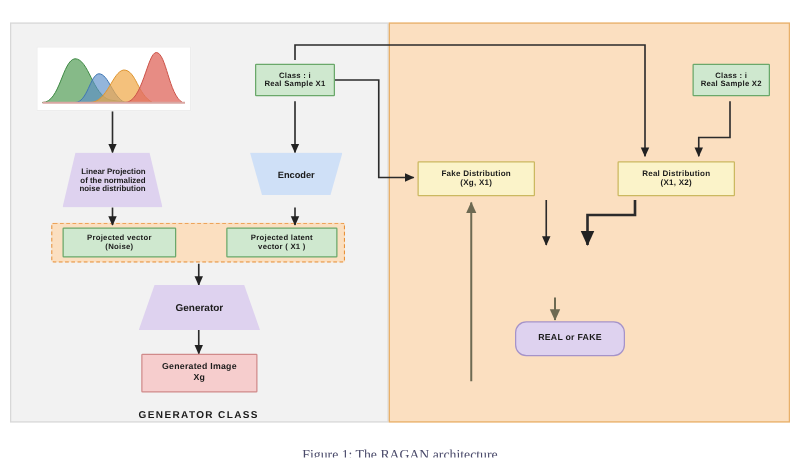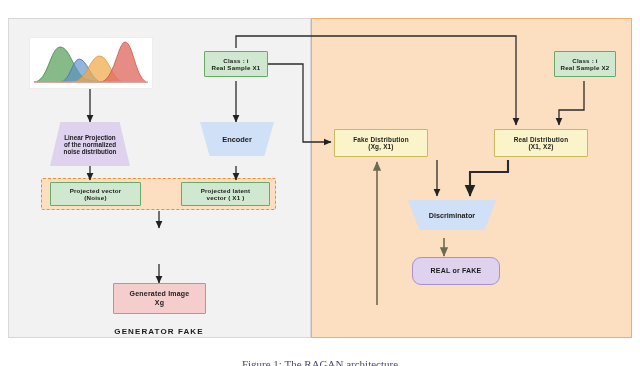--- a/index.html
+++ b/index.html
@@ -15,21 +15,21 @@
   .node{position:absolute;box-sizing:border-box;display:flex;align-items:center;justify-content:center;
         text-align:center;font-weight:bold;letter-spacing:.2px;color:#1b1b1b;line-height:1.15;}
 
   .rect{border:1.3px solid #777;border-radius:1px;}
   .green{background:#cfe8cf;border-color:#6aa86a;}
   .yellow{background:#fbf3c9;border-color:#cbb860;}
   .pink{background:#f6cdcd;border-color:#d08a8a;}
   .lilac{background:#ded2ef;border-color:#a593c9;}
   .rounded{border-radius:9px;}
 
-  .trap{position:absolute;display:flex;align-items:center;justify-content:center;text-align:center;
+  .trap{position:absolute;display:flex;align-items:center;justify-content:center;text-align:right;
         font-weight:bold;color:#1b1b1b;}
   .trap .shape{position:absolute;left:0;top:0;width:100%;height:100%;
         clip-path:polygon(13% 0,87% 0,100% 100%,0% 100%);}
   .trap.down .shape{clip-path:polygon(0 0,100% 0,87% 100%,13% 100%);}
   .trap .txt{position:relative;z-index:2;padding:0 6px;}
   .sh-purple{background:#ded2ef;outline:0;}
   .sh-blue{background:#cfe0f7;}
 
   .dashedbox{position:absolute;box-sizing:border-box;background:#fbdfc0;
      border:1.6px dashed #e8913a;border-radius:2px;}
@@ -127,29 +127,33 @@
     </div>
   </div>
 
   <div class="node rect green" style="left:181px;top:182px;width:89px;height:24px;font-size:6.2px;">
     <div>
       <div>Projected latent</div>
       <div>vector ( X1 )</div>
     </div>
   </div>
 
+  <div class="trap" style="left:111px;top:228px;width:97px;height:36px;font-size:8px;">
+    <div class="shape sh-purple"></div>
+    <div class="txt">Generator</div>
+  </div>
 
   <div class="node rect pink" style="left:113px;top:283px;width:93px;height:31px;font-size:7px;">
     <div>
       <div>Generated  Image</div>
       <div>Xg</div>
     </div>
   </div>
 
-  <div class="caption-label" style="left:79px;top:327px;width:160px;">GENERATOR FAKE</div>
+  <div class="caption-label" style="left:79px;top:327px;width:160px;">GENERATOR CLASS</div>
 
   <div class="node rect green" style="left:204px;top:51px;width:64px;height:26px;font-size:6.2px;">
     <div>
       <div>Class : i</div>
       <div>Real  Sample X1</div>
     </div>
   </div>
 
   <div class="trap down" style="left:200px;top:122px;width:74px;height:34px;font-size:7.4px;">
     <div class="shape sh-blue"></div>
@@ -170,24 +174,20 @@
     </div>
   </div>
 
   <div class="node rect yellow" style="left:494px;top:129px;width:94px;height:28px;font-size:6.4px;">
     <div>
       <div>Real Distribution</div>
       <div>(X1, X2)</div>
     </div>
   </div>
 
-  <div class="trap down" style="left:408px;top:200px;width:88px;height:30px;font-size:7.2px;">
-    <div class="shape sh-blue"></div>
-    <div class="txt">Discriminator</div>
-  </div>
 
   <div class="node rect lilac rounded" style="left:412px;top:257px;width:88px;height:28px;font-size:7px;">
     <div>REAL or FAKE</div>
   </div>
 
 
   <div class="figcap" style="top:358px;">Figure 1: The RAGAN architecture</div>
 
 </div>
 

